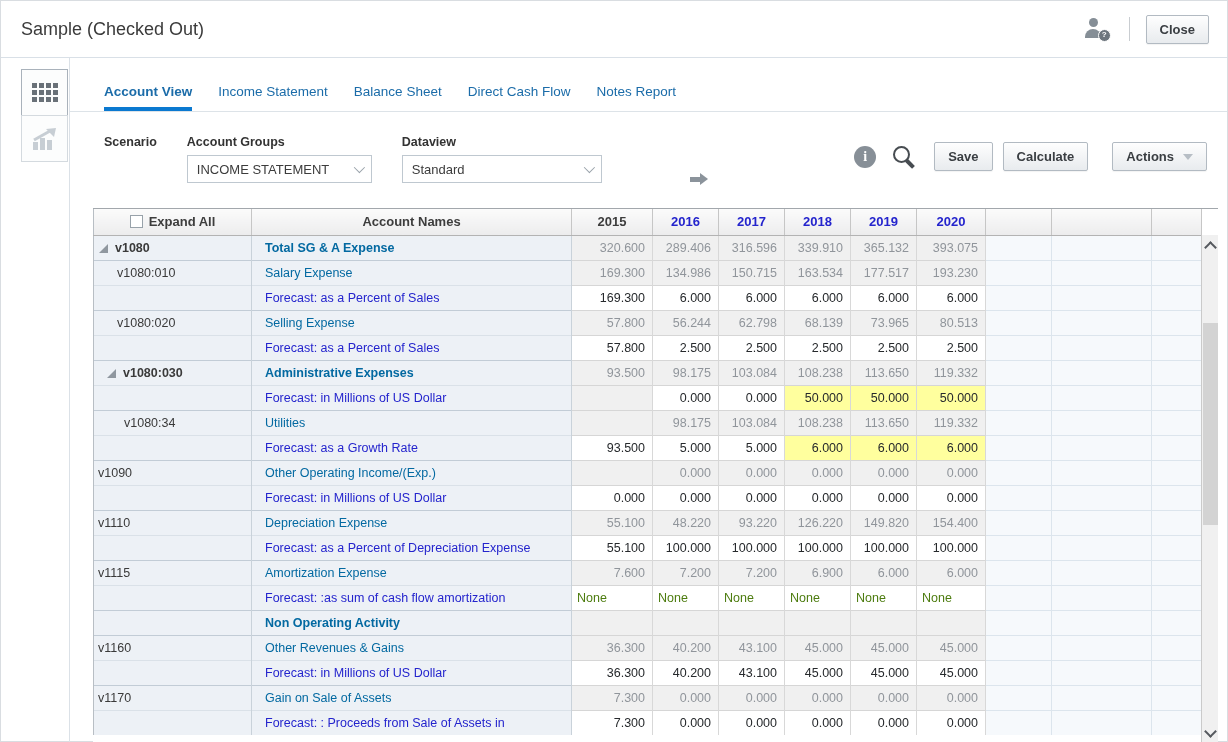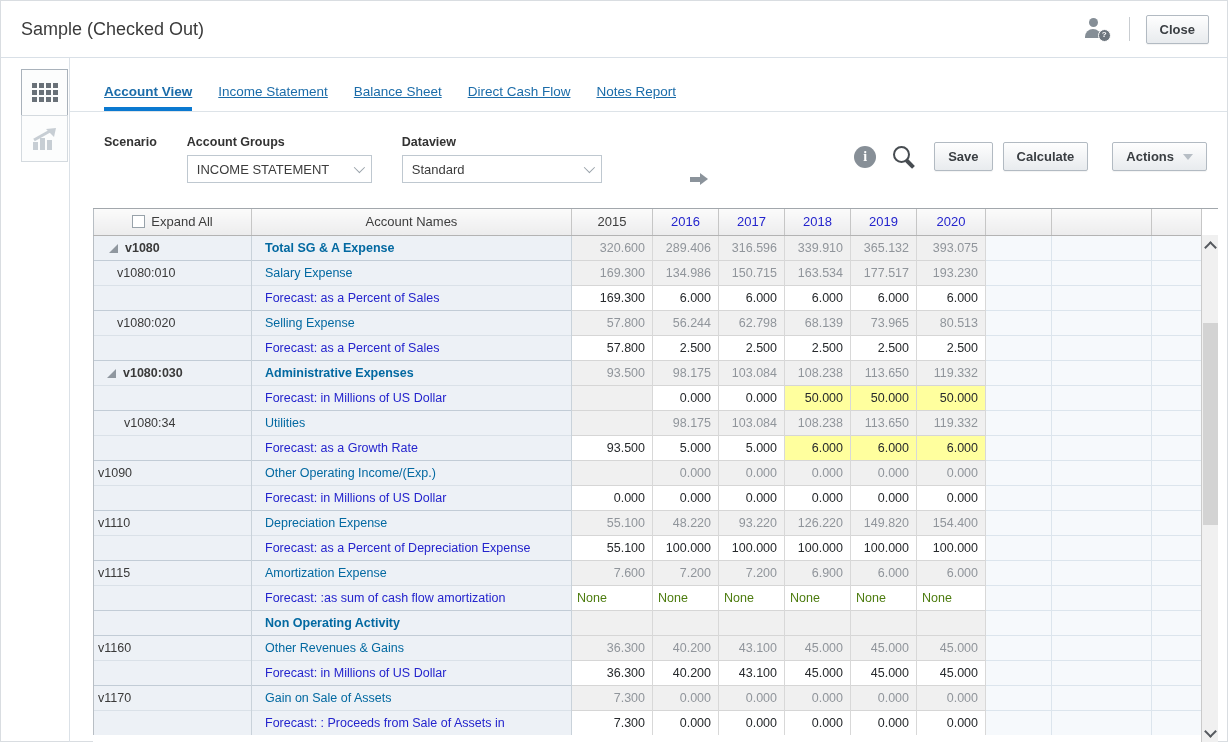--- a/index.html
+++ b/index.html
@@ -27,21 +27,21 @@
   .content{display:flex;height:685px;}
   .left-rail{width:69px;box-sizing:border-box;border-right:1px solid #dbe1e7;padding:11px 0 0 20px;}
   .rail-btn{width:47px;height:47px;box-sizing:border-box;border:1px solid #a9b2bb;background:#fcfdfd;
             display:flex;align-items:center;justify-content:center;}
   .rail-btn.inactive{border-color:#d4dadf;margin-top:-1px;}
   .main{flex:1;position:relative;}
 
   
   .tabs{height:54px;box-sizing:border-box;border-bottom:1px solid #dde3e8;
         display:flex;align-items:flex-end;padding-left:34px;gap:26px;}
-  .tab{font-size:13.5px;color:#1b6ca9;padding-bottom:12px;cursor:default;text-decoration:underline;}
+  .tab{font-size:13.5px;color:#1b6ca9;padding-bottom:12px;cursor:default;}
   .tab.active{font-weight:bold;padding-bottom:8px;border-bottom:4px solid #0b79d0;}
 
   
   .controls{height:96px;box-sizing:border-box;display:flex;padding:23px 0 0 34px;position:relative;}
   .field{margin-right:30px;}
   .field label{display:block;font-size:12.5px;font-weight:bold;color:#333;margin-bottom:6px;}
   .select{height:28px;box-sizing:border-box;border:1px solid #bfc8d0;background:#fff;display:flex;
           align-items:center;padding:0 9px;font-size:13px;color:#3c3c3c;}
   .chev{margin-left:auto;width:7px;height:7px;border-right:1.5px solid #99a2aa;
         border-bottom:1.5px solid #99a2aa;transform:rotate(45deg) translateY(-2px);}
@@ -59,21 +59,21 @@
   .mr10{margin-right:10px;} .ml24{margin-left:24px;}
   .caret{width:0;height:0;border-top:6px solid #b7bec5;border-left:5px solid transparent;
          border-right:5px solid transparent;margin-left:9px;}
 
   
   .grid-wrap{position:absolute;left:23px;top:150px;width:1125px;height:535px;overflow:hidden;
              border-top:1px solid #a2a7ac;background:#fff;}
   table{border-collapse:collapse;table-layout:fixed;width:1108px;}
   th{height:26px;box-sizing:border-box;background:linear-gradient(#fbfbfb,#ececed);
      border-right:1px solid #c6c6c6;border-bottom:1px solid #b3b3b3;
-     font-size:13px;font-weight:normal;color:#3d3d3d;text-align:center;padding:0;}
+     font-size:13px;font-weight:bold;color:#3d3d3d;text-align:center;padding:0;}
   th:first-child{border-left:1px solid #b8bec4;}
   .expand-wrap{display:flex;align-items:center;justify-content:center;}
   .checkbox{width:13px;height:13px;box-sizing:border-box;border:1px solid #98a2aa;background:#fff;margin-right:6px;}
   th.link{color:#2424cd;}
   td{height:25px;box-sizing:border-box;font-size:12.5px;padding:0 7px 0 0;
      border-top:1px solid #d6d6d6;border-right:1px solid #d8d8d8;overflow:hidden;white-space:nowrap;}
   td:first-child{border-left:1px solid #b8bec4;}
   tr:first-child td{border-top:none;}
   td.name-bg{background:#edf1f6;border-right:1px solid #c9d2da;border-top:1px solid #dae1e8;}
   tr.account td.name-bg, tr.section td.name-bg{border-top:1px solid #c2ccd6;}
@@ -231,21 +231,21 @@
                 <th class="link">2018</th>
                 <th class="link">2019</th>
                 <th class="link">2020</th>
                 <th></th>
                 <th></th>
                 <th></th>
               </tr>
           </thead>
           <tbody id="grid-body">
               <tr class="account bold">
-                <td class="name-bg code-cell" style="padding-left: 15px;"><span class="tri"></span>v1080</td>
+                <td class="name-bg code-cell" style="padding-left: 5px;"><span class="tri"></span>v1080</td>
                 <td class="name-bg name-cell">Total SG &amp; A Expense</td>
                 <td class="g">320.600</td>
                 <td class="g">289.406</td>
                 <td class="g">316.596</td>
                 <td class="g">339.910</td>
                 <td class="g">365.132</td>
                 <td class="g">393.075</td>
                 <td class="empty-col"></td>
                 <td class="empty-col"></td>
                 <td class="empty-col"></td>

